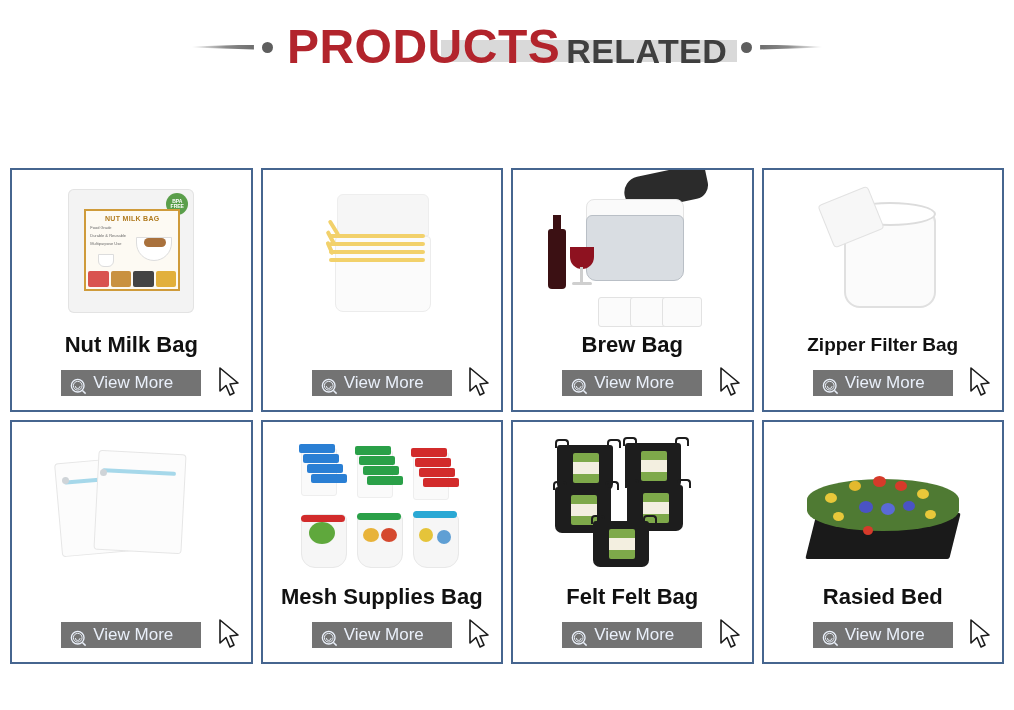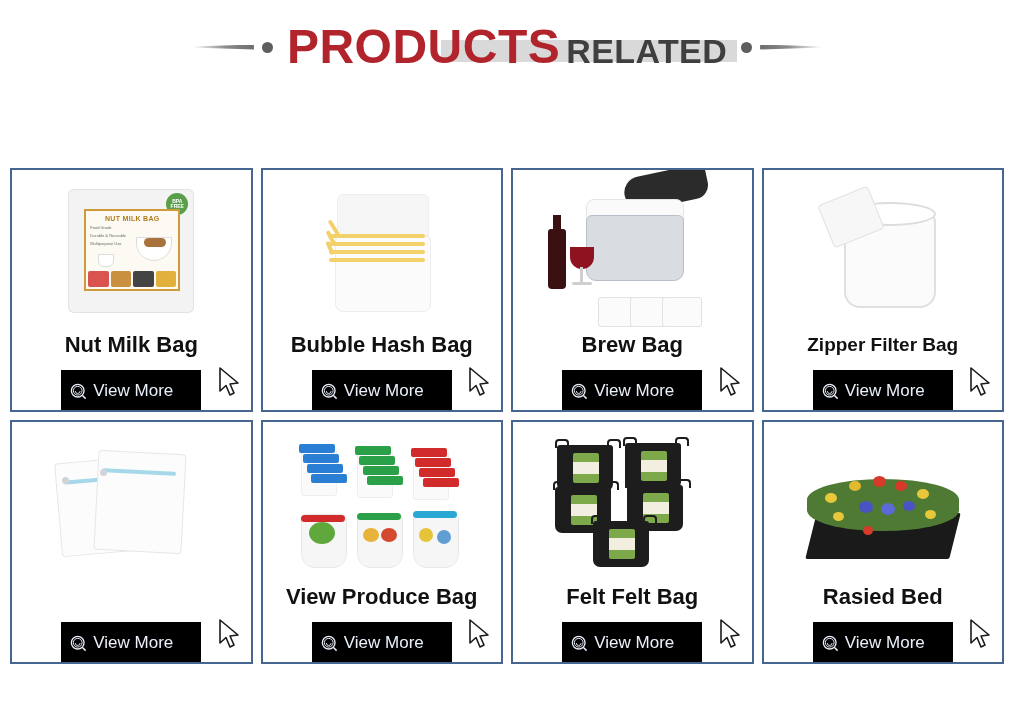--- a/index.html
+++ b/index.html
@@ -65,23 +65,23 @@
     display:flex;align-items:center;justify-content:center;
   }
   .pname{
     position:absolute;left:0;right:0;top:162px;
     text-align:center;font-size:22px;font-weight:bold;color:#111;
     line-height:26px;
   }
   .pname.small{font-size:19px;}
   .btn{
     position:absolute;left:50%;transform:translateX(-50%);top:200px;
-    background:#000000;color:#eaf0fa;
-    height:42px;min-width:120px;padding:0 12px 0 8px;
-    display:flex;align-items:center;gap:5px;
+    background:#737373;color:#eaf0fa;
+    height:26px;min-width:120px;padding:0 12px 0 8px;
+    display:flex;align-items:flex-end;gap:5px;
     font-size:17px;line-height:26px;white-space:nowrap;
   }
   .btn .vicon{width:19px;height:19px;flex:0 0 19px;}
 
   
   .cursor{
     position:absolute;width:26px;height:34px;right:8px;top:196px;
     pointer-events:none;z-index:20;
   }
 
@@ -242,21 +242,20 @@
           <div class="body"></div>
           <div class="band" style="top:44px;width:96px;"></div>
           <div class="band" style="top:52px;width:96px;"></div>
           <div class="band" style="top:60px;width:96px;"></div>
           <div class="band" style="top:68px;width:96px;"></div>
           <div class="band" style="top:36px;left:2px;width:18px;transform:rotate(58deg);"></div>
           <div class="band" style="top:46px;left:0px;width:16px;transform:rotate(62deg);"></div>
           <div class="band" style="top:56px;left:0px;width:14px;transform:rotate(66deg);"></div>
         </div>
       </div>
-      <div class="pname">Bubble Hash Bag</div>
       <div class="btn">
         <svg class="vicon" viewBox="0 0 24 24">
           <circle cx="11" cy="11" r="8" fill="none" stroke="#eaf0fa" stroke-width="1.7"></circle>
           <circle cx="11" cy="11" r="5.5" fill="none" stroke="#eaf0fa" stroke-width="1.2"></circle>
           <path d="M8 11.5a3 3 0 0 0 6 0" fill="none" stroke="#eaf0fa" stroke-width="1.2"></path>
           <line x1="17" y1="17" x2="21" y2="21" stroke="#eaf0fa" stroke-width="1.8"></line>
         </svg>
         <span>View More</span>
       </div>
     </div>
@@ -376,21 +375,21 @@
           <div class="sack" style="left:60px;"></div>
           <div class="tie" style="left:60px;bottom:48px;background:#2aa048;"></div>
           <div class="veg" style="left:66px;bottom:26px;width:16px;height:14px;background:#e8b33a;"></div>
           <div class="veg" style="left:84px;bottom:26px;width:16px;height:14px;background:#d5492f;"></div>
           <div class="sack" style="left:116px;"></div>
           <div class="tie" style="left:116px;bottom:50px;background:#2aa8d4;"></div>
           <div class="veg" style="left:122px;bottom:26px;width:14px;height:14px;background:#e5c43a;"></div>
           <div class="veg" style="left:140px;bottom:24px;width:14px;height:14px;background:#5f9fd4;"></div>
         </div>
       </div>
-      <div class="pname">View Produce Bag</div>
+      <div class="pname">Mesh Supplies Bag</div>
       <div class="btn">
         <svg class="vicon" viewBox="0 0 24 24">
           <circle cx="11" cy="11" r="8" fill="none" stroke="#eaf0fa" stroke-width="1.7"></circle>
           <circle cx="11" cy="11" r="5.5" fill="none" stroke="#eaf0fa" stroke-width="1.2"></circle>
           <path d="M8 11.5a3 3 0 0 0 6 0" fill="none" stroke="#eaf0fa" stroke-width="1.2"></path>
           <line x1="17" y1="17" x2="21" y2="21" stroke="#eaf0fa" stroke-width="1.8"></line>
         </svg>
         <span>View More</span>
       </div>
     </div>

